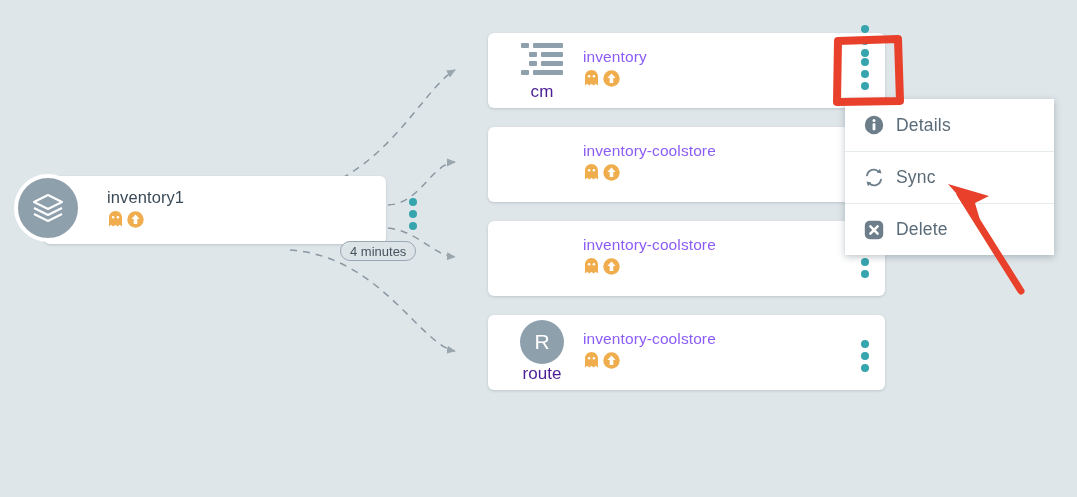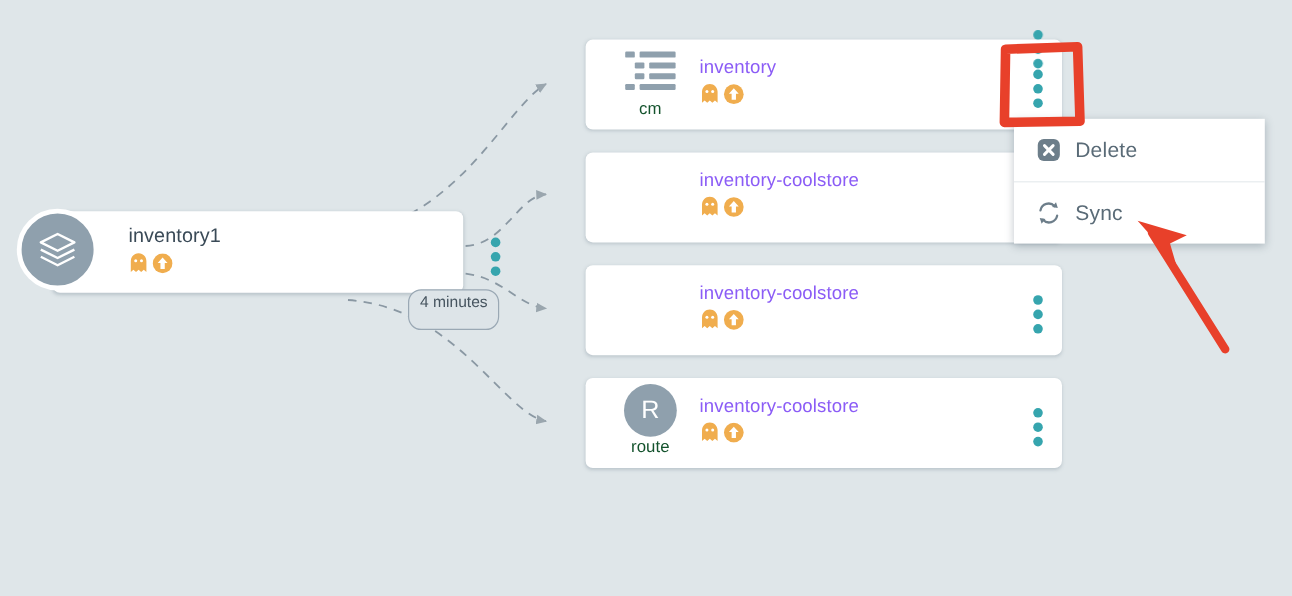--- a/index.html
+++ b/index.html
@@ -121,22 +121,22 @@
     align-items: center;
     justify-content: flex-start;
   }
   .res-icon-glyph {
     height: 42px;
     display: flex;
     align-items: center;
     justify-content: center;
   }
   .res-kind {
-    font-size: 14px;
-    color: #14532d;
+    font-size: 17px;
+    color: #4c1d95;
     margin-top: 1px;
     letter-spacing: 0.1px;
   }
   .res-text {
     position: absolute;
     left: 95px;
     top: 15px;
   }
   .res-title {
     font-size: 15.5px;
@@ -154,21 +154,21 @@
     display: flex;
     align-items: center;
     justify-content: center;
   }
 
   
   .time-badge {
     position: absolute;
     left: 340px;
     top: 241px;
-    padding: 3px 9px 16px 9px;
+    padding: 3px 9px 2px 9px;
     border: 1px solid #9aa8b4;
     border-radius: 11px;
     background: #dde4e8;
     color: #46545f;
     font-size: 13px;
     line-height: 1;
     z-index: 5;
   }
 
   
@@ -405,47 +405,57 @@
   </div>
 
   <div class="kebab" style="position:absolute; left:856px; top:58px; z-index:25;">
     <i></i>
     <i></i>
     <i></i>
   </div>
 
   <div class="ctx-menu">
 
-
     <div class="ctx-item">
       <span class="ctx-icon">
         <svg width="20" height="20" viewBox="0 0 20 20" xmlns="http://www.w3.org/2000/svg">
-          <rect x="0.8" y="0.8" width="18.4" height="18.4" rx="5" fill="#6d7e8a"></rect>
-          <g stroke="#ffffff" stroke-width="2.5" stroke-linecap="round">
-            <path d="M6.4 6.4 L13.6 13.6"></path>
-            <path d="M13.6 6.4 L6.4 13.6"></path>
-          </g>
+          <circle cx="10" cy="10" r="9.2" fill="#6d7e8a"></circle>
+          <circle cx="10" cy="5.4" r="1.5" fill="#ffffff"></circle>
+          <rect x="8.6" y="8.3" width="2.8" height="7" rx="0.8" fill="#ffffff"></rect>
         </svg>
       </span>
-      <span class="ctx-label">Delete</span>
+      <span class="ctx-label">Details</span>
     </div>
 
     <div class="ctx-item">
       <span class="ctx-icon">
         <svg width="21" height="21" viewBox="0 0 21 21" xmlns="http://www.w3.org/2000/svg">
           <g fill="none" stroke="#6d7e8a" stroke-width="2" stroke-linecap="round">
             <path d="M3.2 8.2 A7.2 7.2 0 0 1 15.6 4.6"></path>
             <path d="M17.8 12.8 A7.2 7.2 0 0 1 5.4 16.4"></path>
           </g>
           <path d="M16.8 1.2 L18.4 6.2 L13.4 5.2 Z" fill="#6d7e8a"></path>
           <path d="M4.2 19.8 L2.6 14.8 L7.6 15.8 Z" fill="#6d7e8a"></path>
         </svg>
       </span>
       <span class="ctx-label">Sync</span>
     </div>
+
+    <div class="ctx-item">
+      <span class="ctx-icon">
+        <svg width="20" height="20" viewBox="0 0 20 20" xmlns="http://www.w3.org/2000/svg">
+          <rect x="0.8" y="0.8" width="18.4" height="18.4" rx="5" fill="#6d7e8a"></rect>
+          <g stroke="#ffffff" stroke-width="2.5" stroke-linecap="round">
+            <path d="M6.4 6.4 L13.6 13.6"></path>
+            <path d="M13.6 6.4 L6.4 13.6"></path>
+          </g>
+        </svg>
+      </span>
+      <span class="ctx-label">Delete</span>
+    </div>
   </div>
 
   <svg id="annotations" viewBox="0 0 1077 497" xmlns="http://www.w3.org/2000/svg">
 
     <g>
       <path d="M838 41 L898 39 L900 101 L837 102 Z" fill="none" stroke="#e8402a" stroke-width="8" stroke-linejoin="round"></path>
     </g>
 
     <g>
       <path d="M1021 291 L960 194" stroke="#e8402a" stroke-width="7" stroke-linecap="round" fill="none"></path>

